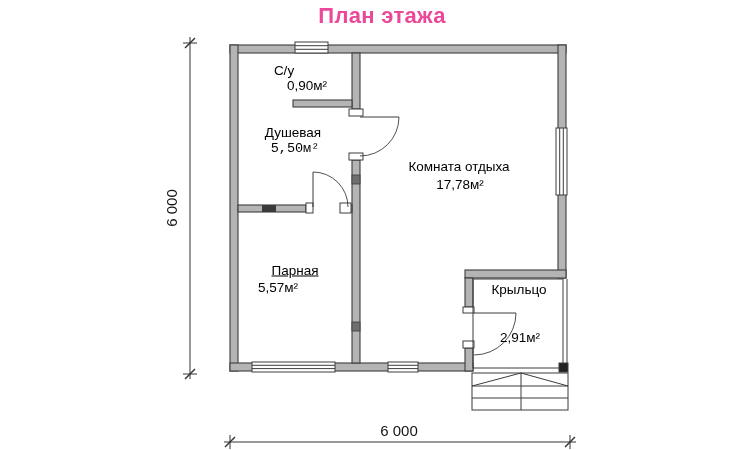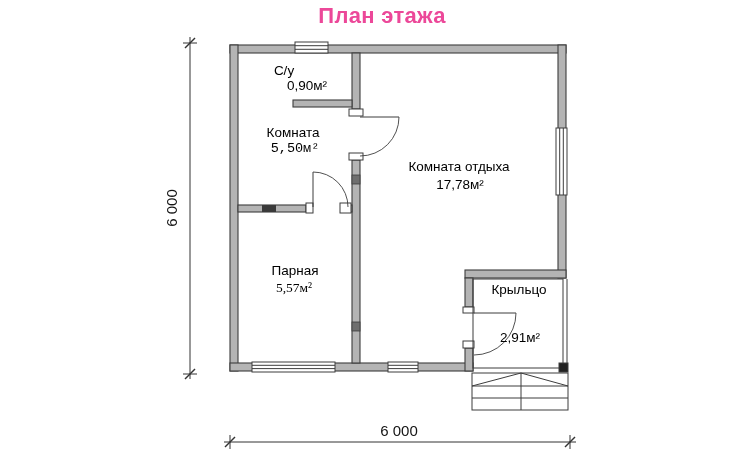--- a/index.html
+++ b/index.html
@@ -127,28 +127,28 @@
       <line x1="225" y1="447" x2="235" y2="437" stroke-width="1.4"></line>
       <line x1="565" y1="447" x2="575" y2="437" stroke-width="1.4"></line>
     </g>
   </svg>
 
   <div class="title">План этажа</div>
 
   <div class="lbl" style="left:284px; top:70px;">С/у</div>
   <div class="lbl" style="left:307px; top:85px;">0,90м²</div>
 
-  <div class="lbl" style="left:293px; top:132px;">Комната</div>
+  <div class="lbl" style="left:293px; top:132px;">Душевая</div>
   <div class="lbl" style="left:295px; top:148px;font-family:Liberation Mono, monospace;">5,50м²</div>
 
   <div class="lbl" style="left:459px; top:166px;">Комната отдыха</div>
   <div class="lbl" style="left:460px; top:184px;">17,78м²</div>
 
-  <div class="lbl" style="left:295px; top:270px;">Парная</div>
-  <div class="lbl" style="left:294px; top:287px;font-family:Liberation Serif, serif;">5,57м²</div>
+  <div class="lbl" style="left:295px; top:270px;text-decoration:underline;">Парная</div>
+  <div class="lbl" style="left:278px; top:287px;">5,57м²</div>
 
   <div class="lbl" style="left:519px; top:289px;">Крыльцо</div>
   <div class="lbl" style="left:520px; top:305px;margin-top:32px;">2,91м²</div>
 
   <div class="lbl dim dim-rot" style="left:171px; top:208px;">6 000</div>
   <div class="lbl dim" style="left:399px; top:430px;">6 000</div>
 
 </div>
 
 </body></html>

